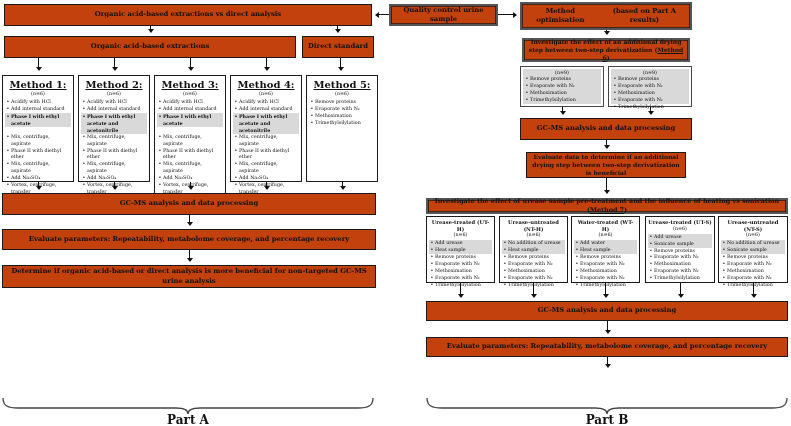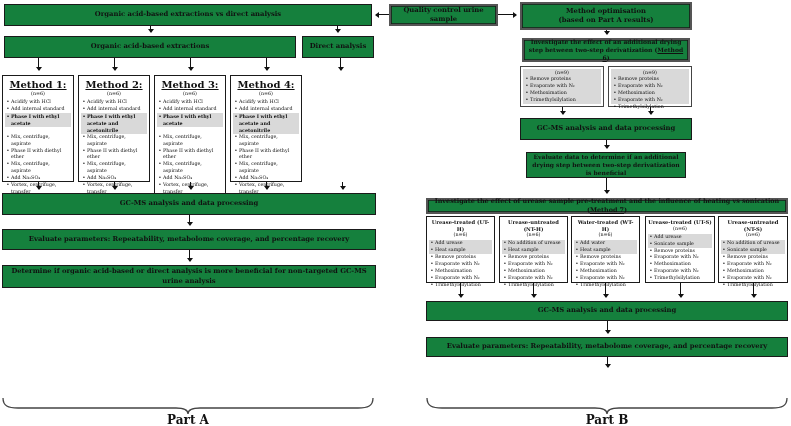--- a/index.html
+++ b/index.html
@@ -1,23 +1,23 @@
 <!DOCTYPE html>
 <html><head>
 <meta charset="utf-8">
 <style>
   html,body{margin:0;padding:0;background:#fff;}
   #canvas{position:relative;width:791px;height:426px;background:#fff;overflow:hidden;
           font-family:"DejaVu Serif","Liberation Serif",serif;color:#111;}
-  .box{position:absolute;border:1.4px solid #1a1a1a;background:#15803d;display:flex;
+  .box{position:absolute;border:1.4px solid #1a1a1a;background:#c2410c;display:flex;
        align-items:center;justify-content:center;text-align:center;font-weight:bold;
        box-sizing:border-box;line-height:1.35;}
   .big{font-size:6.8px;}
   .heavy{border:2.2px solid #555;box-shadow:inset 0 0 0 0.8px #1a1a1a;}
-  .col{flex-direction:column;}
+  .col{flex-direction:row;}
   .link{text-decoration:underline;}
   .mbox{position:absolute;border:1.7px solid #1a1a1a;background:#fff;box-sizing:border-box;
         padding:2px 2px 0 2px;display:block;}
   .mtitle{font-weight:bold;text-decoration:underline;text-align:center;font-size:10px;line-height:1.3;}
   .ctitle{font-weight:bold;text-align:center;font-size:5.2px;line-height:1.25;}
   .mn{text-align:center;font-size:4.8px;line-height:1.3;}
   .steps{margin-top:2px;}
   .step{position:relative;padding-left:6px;font-size:4.8px;line-height:6.9px;min-height:6.9px;text-align:left;}
   .step::before{content:"•";position:absolute;left:1.5px;}
   .step.spacer::before{content:none;}
@@ -37,21 +37,21 @@
 <body>
 
 <div id="canvas">
 
   <div class="box big" style="left:4px;top:4px;width:368px;height:22px">Organic acid-based extractions vs direct analysis</div>
 
   <div class="arrv" style="left:150px;top:26px;height:6px"></div>
   <div class="arrv" style="left:337px;top:26px;height:6px"></div>
 
   <div class="box big" style="left:4px;top:36px;width:292px;height:22px">Organic acid-based extractions</div>
-  <div class="box big" style="left:302px;top:36px;width:72px;height:22px">Direct analysis</div>
+  <div class="box big" style="left:302px;top:36px;width:72px;height:22px">Direct standard</div>
 
   <div class="arrv" style="left:38px;top:58px;height:12px"></div>
   <div class="arrv" style="left:114px;top:58px;height:12px"></div>
   <div class="arrv" style="left:190px;top:58px;height:12px"></div>
   <div class="arrv" style="left:266px;top:58px;height:12px"></div>
   <div class="arrv" style="left:340px;top:58px;height:12px"></div>
 
   <div class="mbox" style="left:2px;top:75px;width:72px;height:107px">
     <div class="mtitle">Method 1:</div>
     <div class="mn">(n=6)</div>
@@ -116,20 +116,31 @@
     <div class="step"><span>Acidify with HCl</span></div>
         <div class="step"><span>Add internal standard</span></div>
         <div class="step bold shaded"><span>Phase I with ethyl acetate and acetonitrile</span></div>
         <div class="step"><span>Mix, centrifuge, aspirate</span></div>
         <div class="step"><span>Phase II with diethyl ether</span></div>
         <div class="step"><span>Mix, centrifuge, aspirate</span></div>
         <div class="step"><span>Add Na₂SO₄</span></div>
         <div class="step"><span>Vortex, centrifuge, transfer</span></div>
         <div class="step"><span>Evaporate with N₂</span></div>
         <div class="step bold shaded"><span>Methoximation</span></div>
+        <div class="step"><span>Trimethylsilylation</span></div>
+      </div>
+  </div>
+  <div class="mbox" style="left:306px;top:75px;width:72px;height:107px">
+    <div class="mtitle">Method 5:</div>
+    <div class="mn">(n=6)</div>
+    <div class="steps">
+
+    <div class="step"><span>Remove proteins</span></div>
+        <div class="step"><span>Evaporate with N₂</span></div>
+        <div class="step"><span>Methoximation</span></div>
         <div class="step"><span>Trimethylsilylation</span></div>
       </div>
   </div>
 
   <div class="arrv" style="left:38px;top:182px;height:7px"></div>
   <div class="arrv" style="left:114px;top:182px;height:7px"></div>
   <div class="arrv" style="left:190px;top:182px;height:7px"></div>
   <div class="arrv" style="left:266px;top:182px;height:7px"></div>
   <div class="arrv" style="left:342px;top:182px;height:7px"></div>
 

